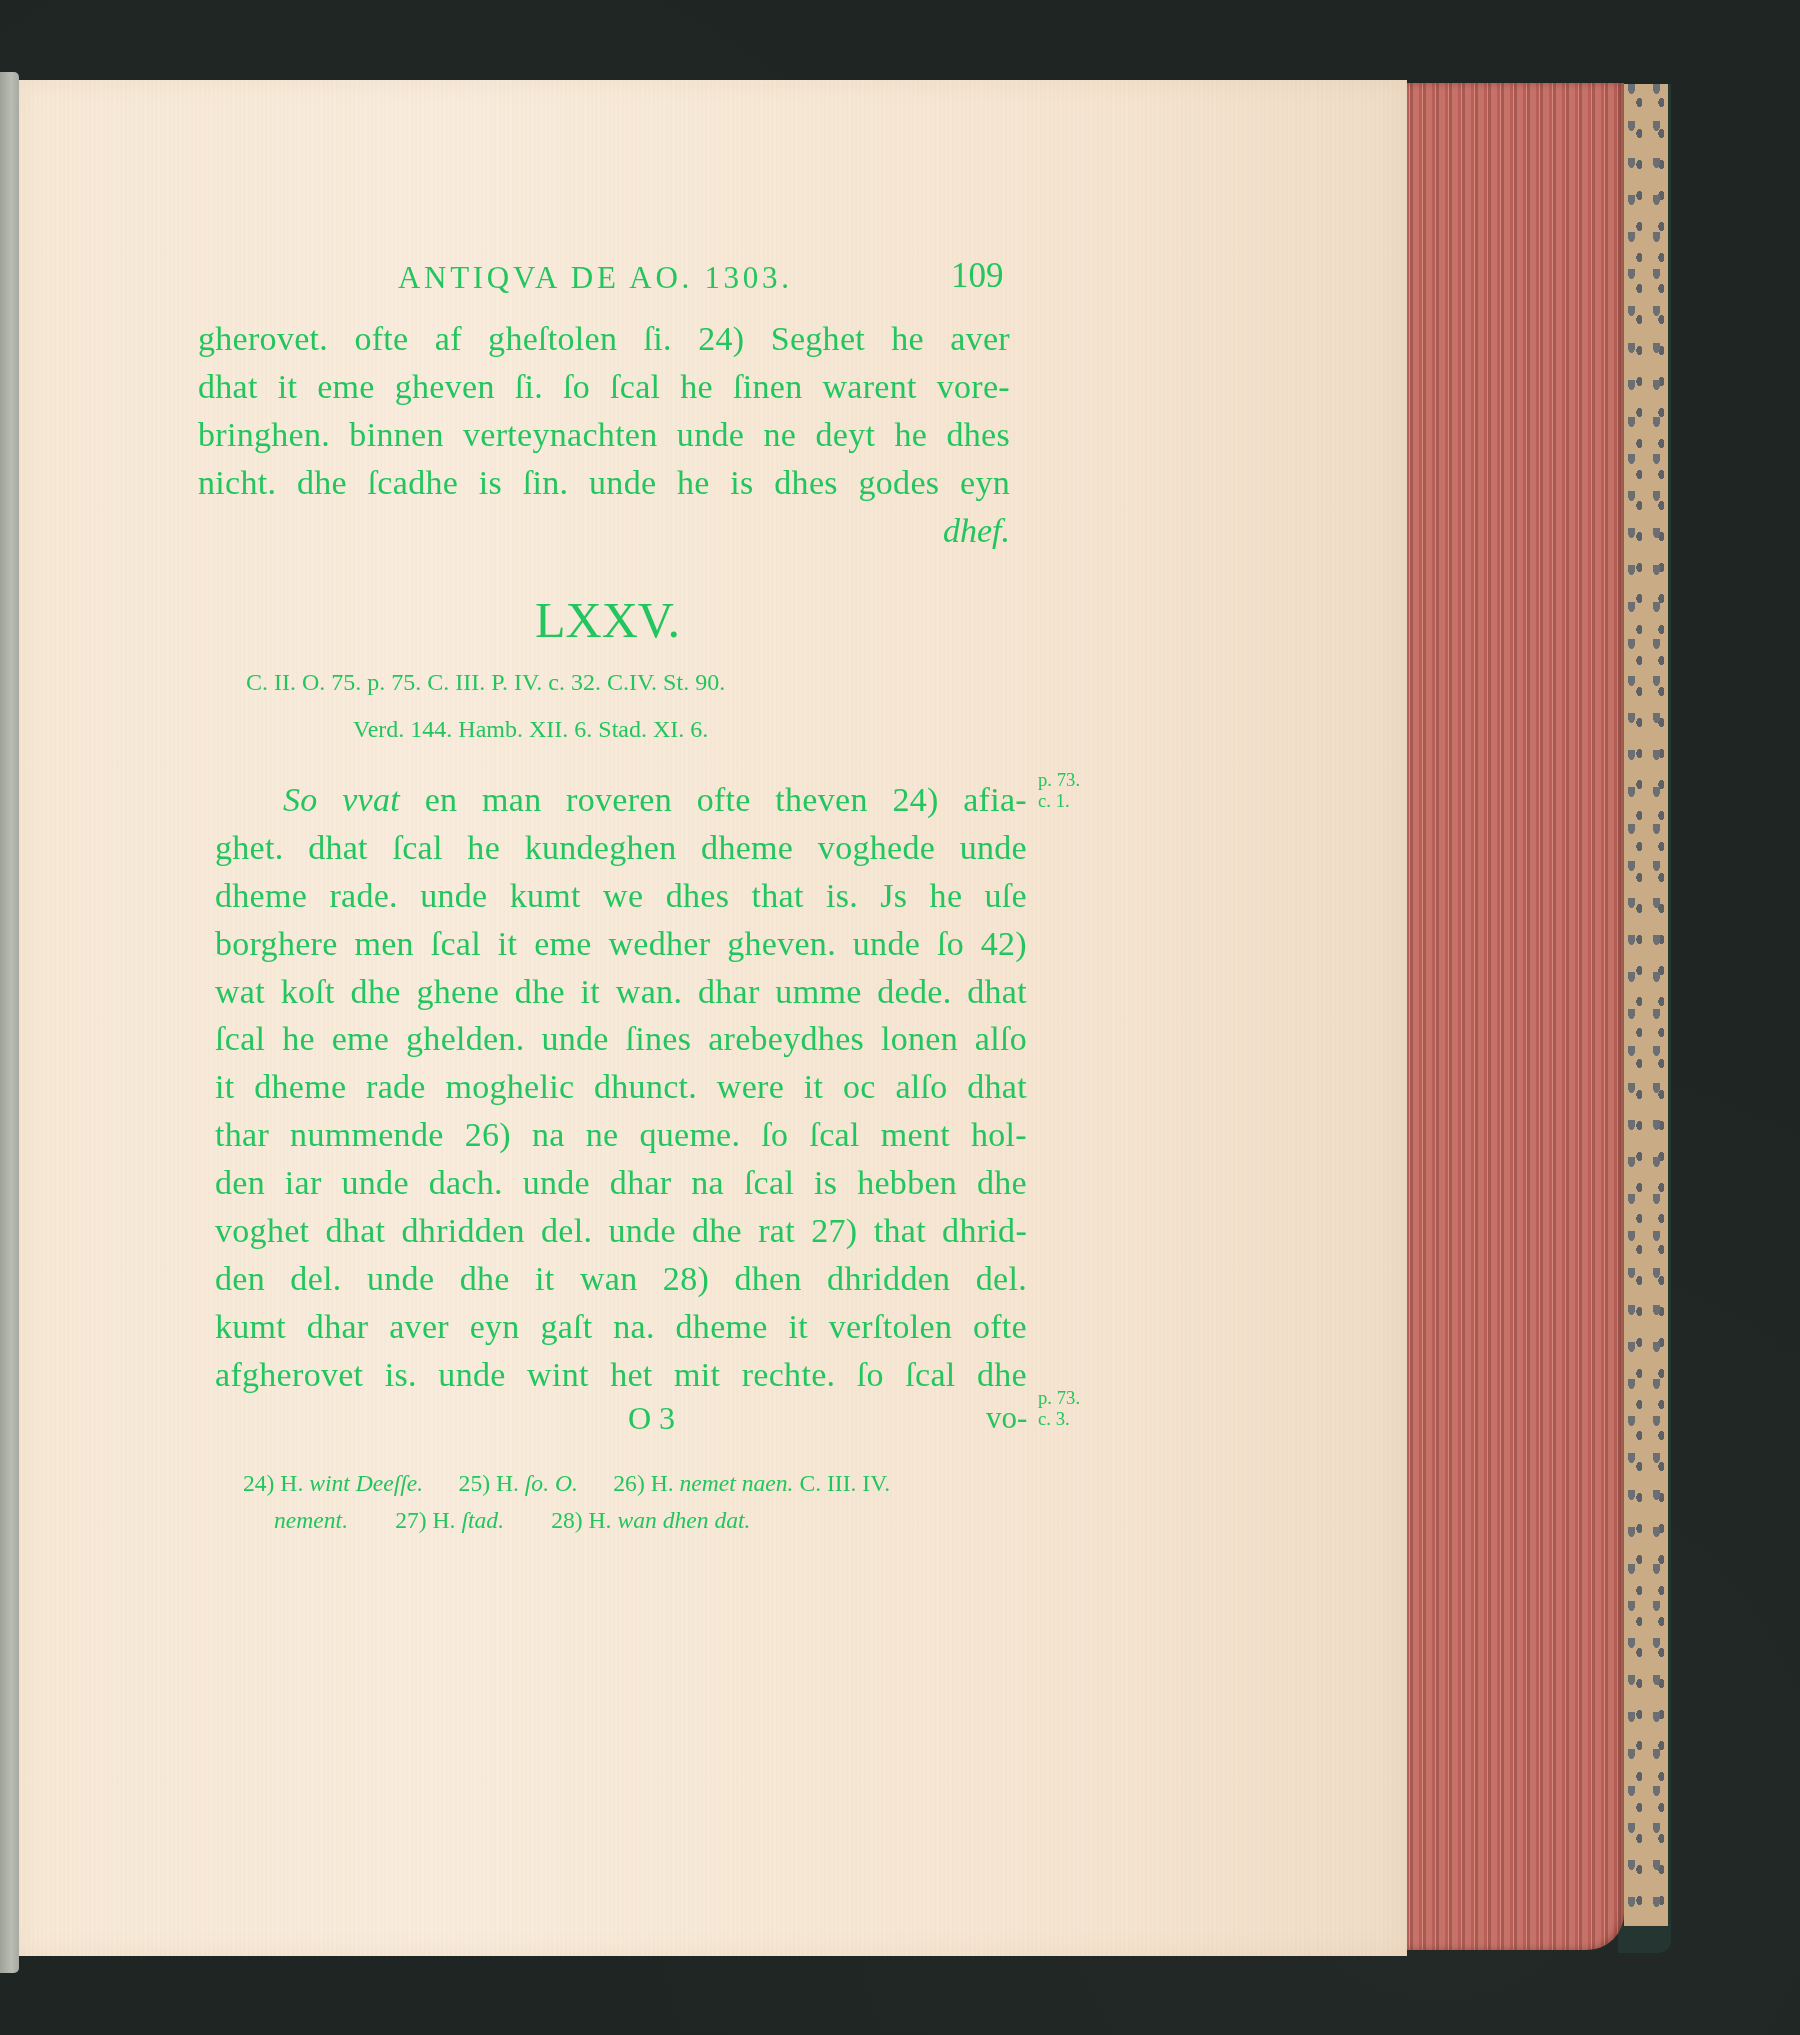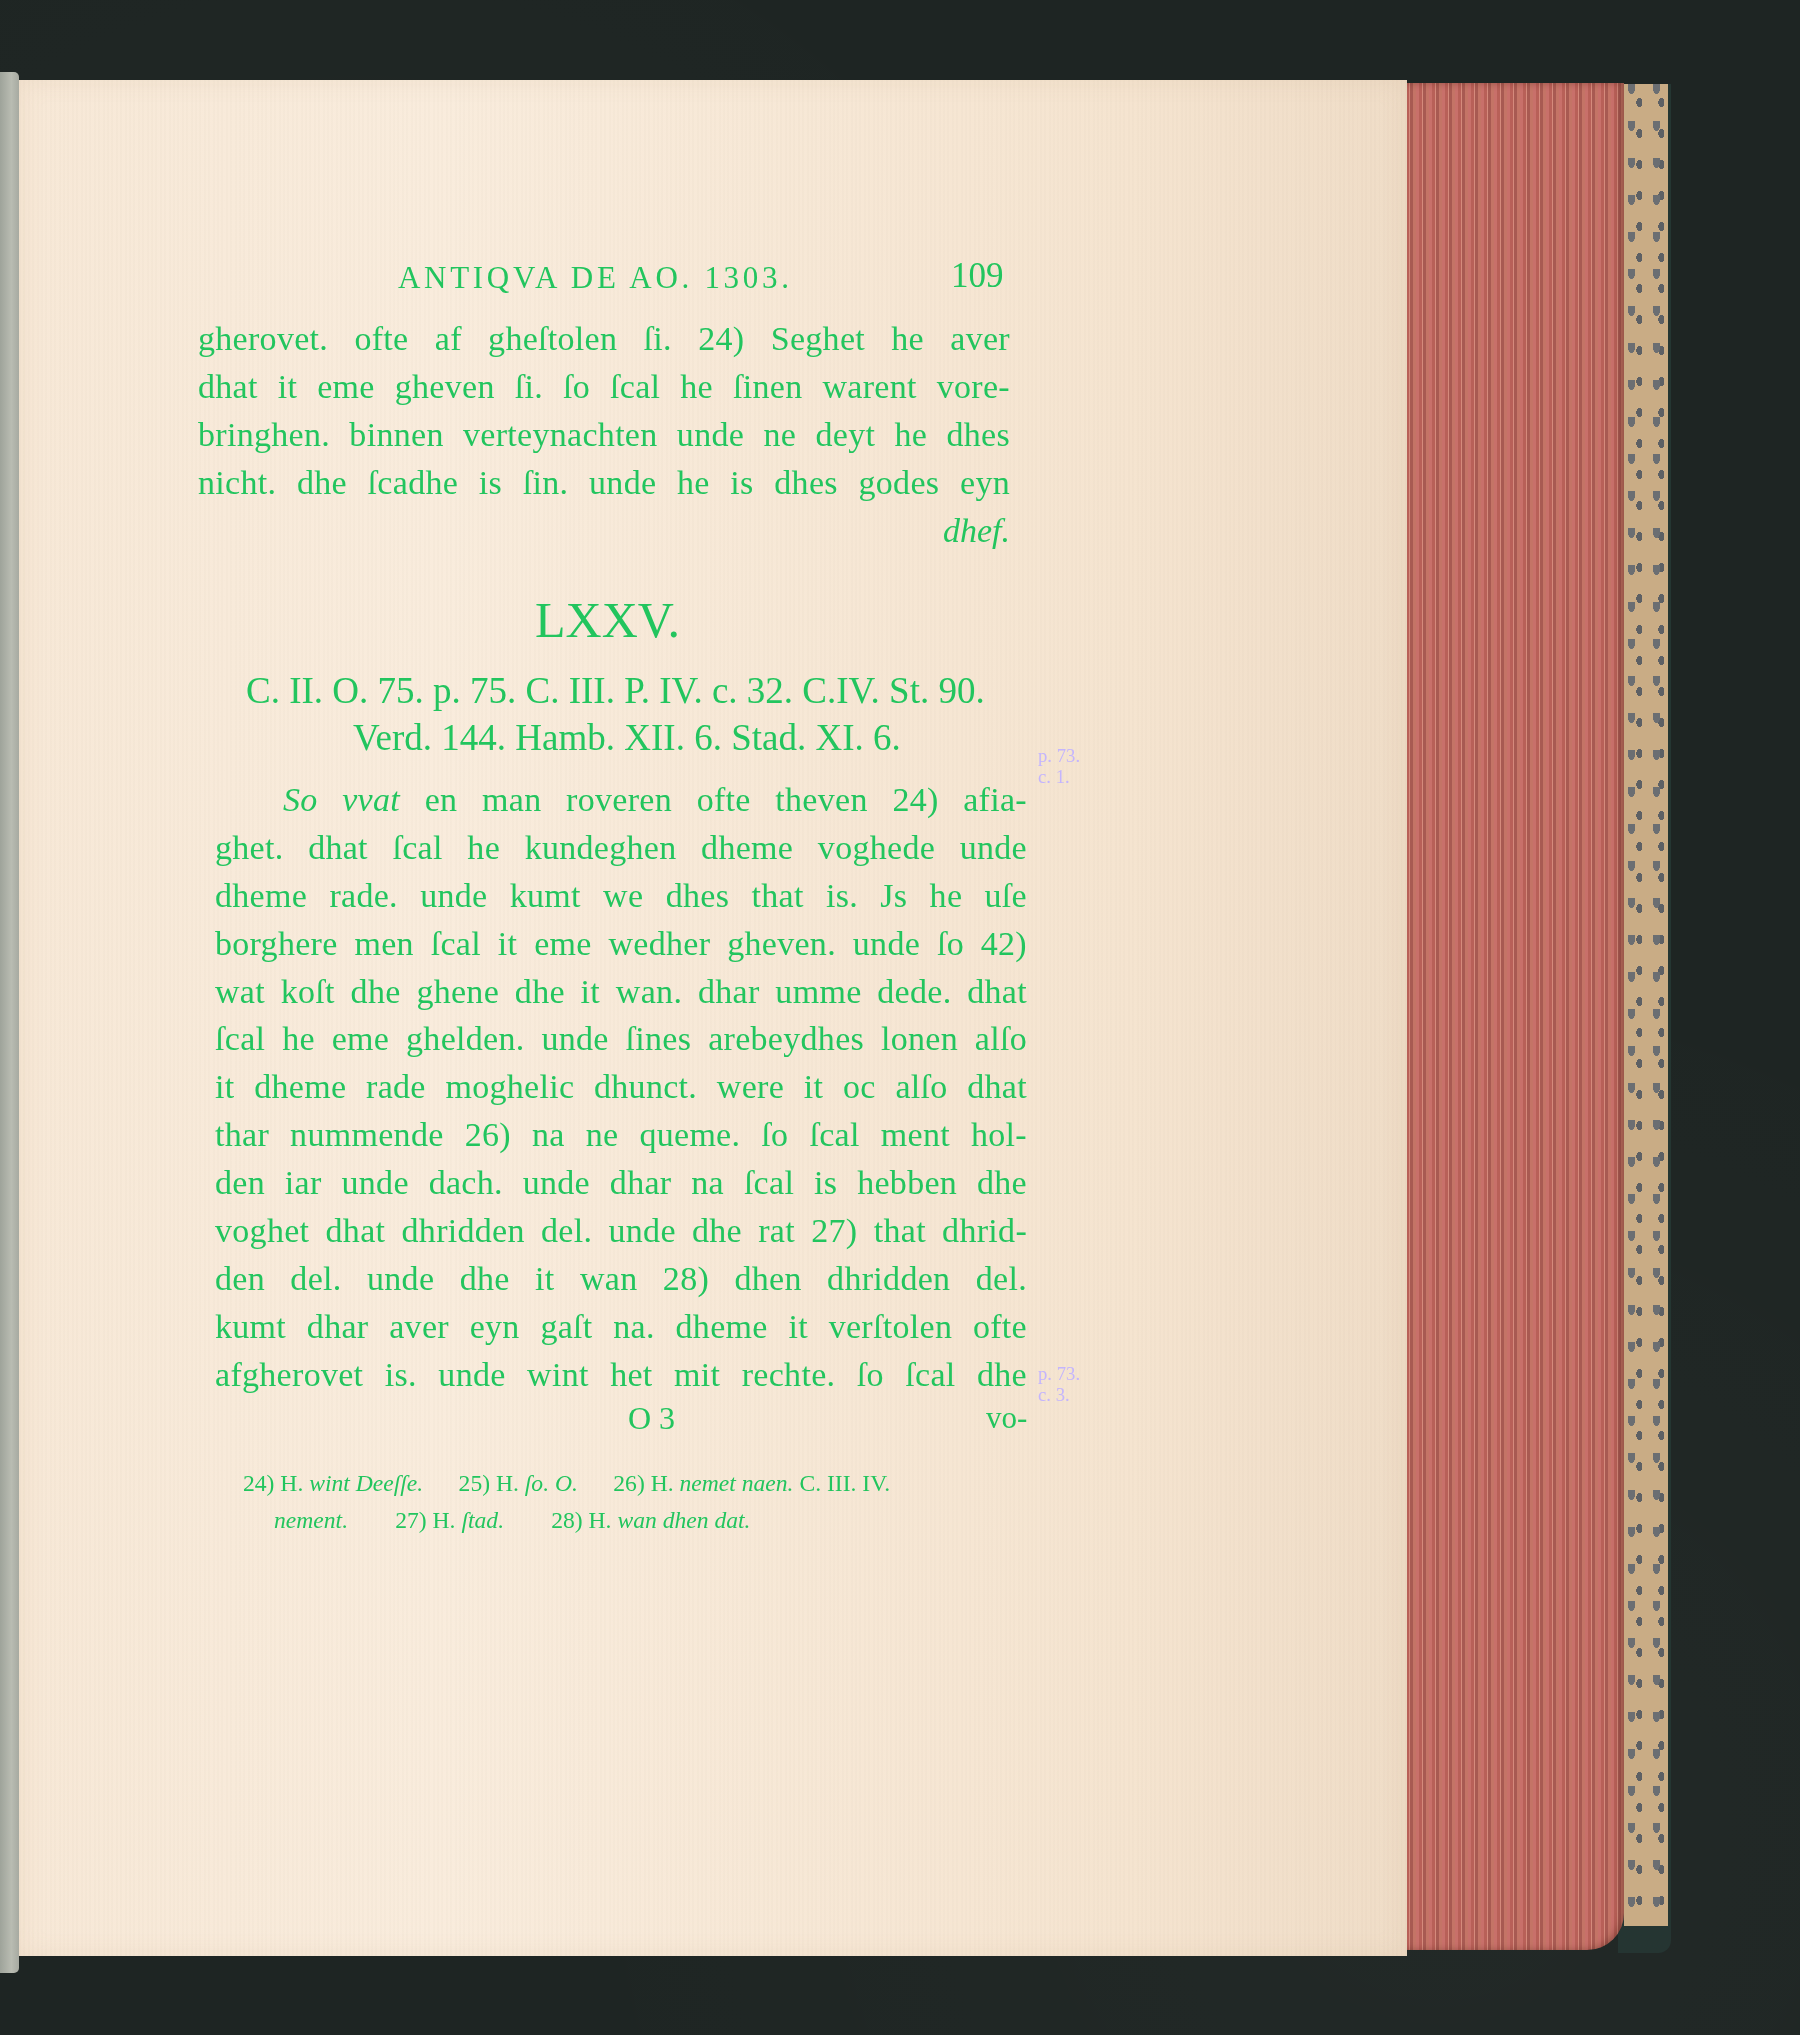--- a/index.html
+++ b/index.html
@@ -62,25 +62,25 @@
 
   .body-line {
     font-size:34px; letter-spacing:0.3px;
     text-align: justify; text-align-last: justify;
   }
   .p1 { left:198px; width:812px;text-align:right; }
   .p2 { left:215px; width:812px; }
   .italic { font-style: italic; }
 
   .section-number { left:535px; top:591px; font-size:50px; }
-  .citation { font-size:37px; }
+  .citation { font-size:24px; }
   .cite1 { left:246px; top:669px; }
   .cite2 { left:353px; top:716px; }
 
-  .margin-note { font-size:18.7px; line-height:21px; left:1038px; color:#c4b5fd; }
+  .margin-note { font-size:18.7px; line-height:21px; left:1038px; color:#22c55e;margin-top:24px; }
 
   .catchword-sig { left:628px; top:1400px; font-size:32px; }
   .catchword { left:986px; top:1400px; font-size:31px; }
 
   .footnote { font-size:23.6px; }
   .fn1 { left:243px; top:1470px; }
   .fn2 { left:274px; top:1507px; }
   .fn-it { font-style: italic; }
 </style>
 </head>

